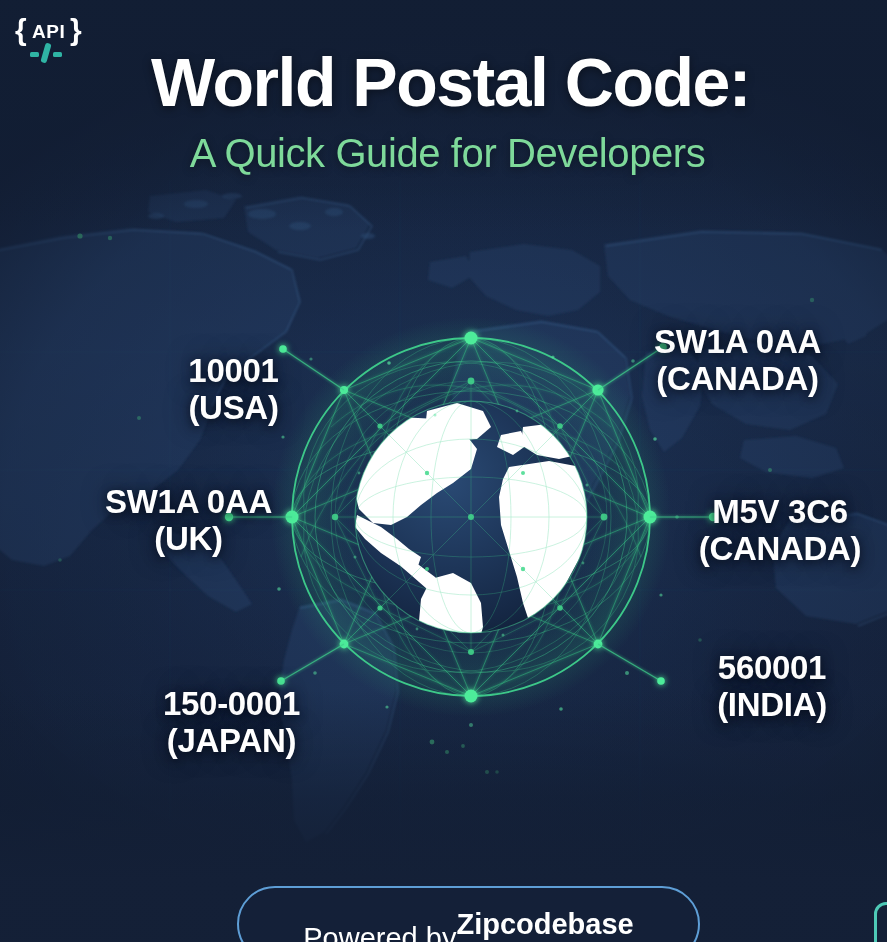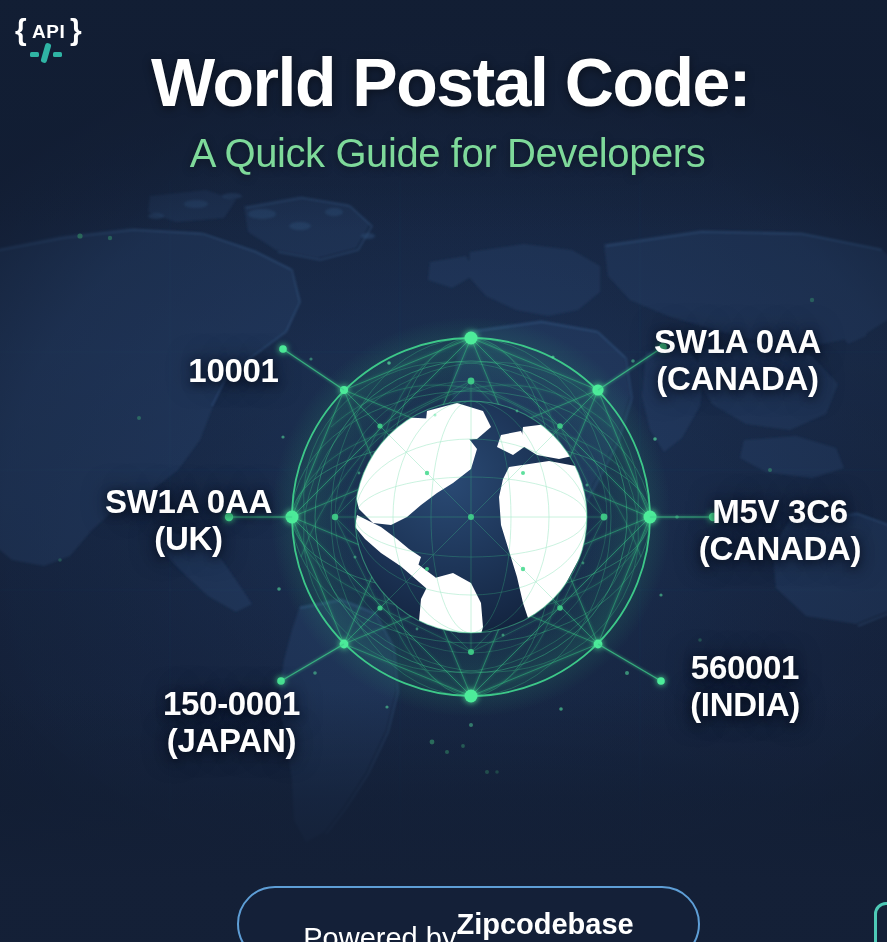--- a/index.html
+++ b/index.html
@@ -112,21 +112,21 @@
 
   .label.lbl-left  { text-align: center; }
   .label.lbl-right { text-align: center; }
 
   #label-usa    { left: 131px; top: 334px; width: 205px; margin-top: 19px; }
   #label-uk     { left:  86px; top: 484px; width: 205px; }
   #label-japan  { left: 124px; top: 686px; width: 215px; }
 
   #label-canada-top { left: 630px; top: 324px; width: 215px; }
   #label-canada-m5v { left: 680px; top: 494px; width: 200px; }
-  #label-india      { left: 645px; top: 650px; width: 200px; }
+  #label-india      { left: 672px; top: 650px; width: 200px; }
 
   
   #powered-by {
     position: absolute;
     left: 237px;
     top: 886px;
     width: 463px;
     height: 76px;
     z-index: 7;
     border: 2px solid #5e9ed6;
@@ -488,20 +488,21 @@
       <circle cx="52" cy="72" r="3.8"></circle>
       <circle cx="432" cy="70" r="3.8"></circle>
       <circle cx="50" cy="404" r="3.8"></circle>
       <circle cx="430" cy="404" r="3.8"></circle>
     </g>
   </svg>
 </div>
 
 <div class="label lbl-left" id="label-usa">
   <span>10001</span>
+  <span class="ln2">(USA)</span>
 </div>
 
 <div class="label lbl-left" id="label-uk">
   <span>SW1A 0AA</span>
   <span class="ln2">(UK)</span>
 </div>
 
 <div class="label lbl-left" id="label-japan">
   <span>150-0001</span>
   <span class="ln2">(JAPAN)</span>

